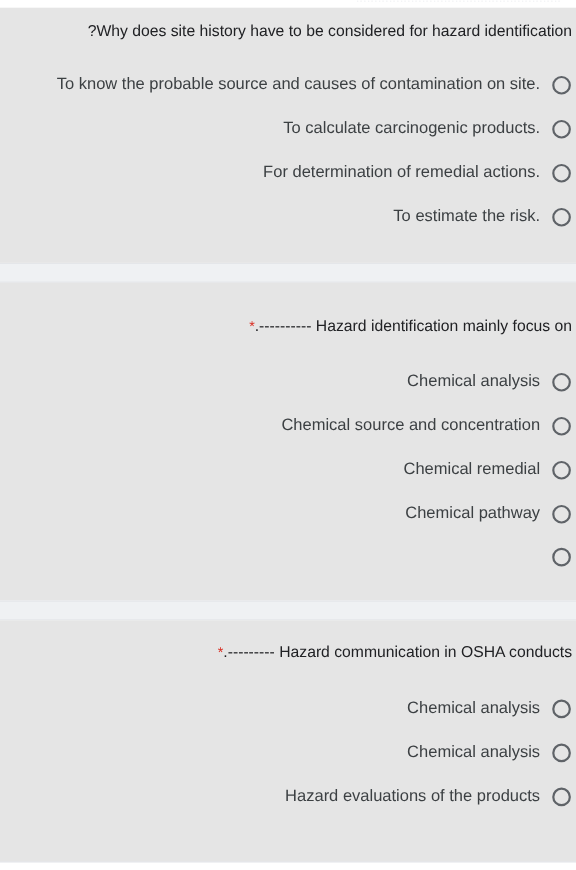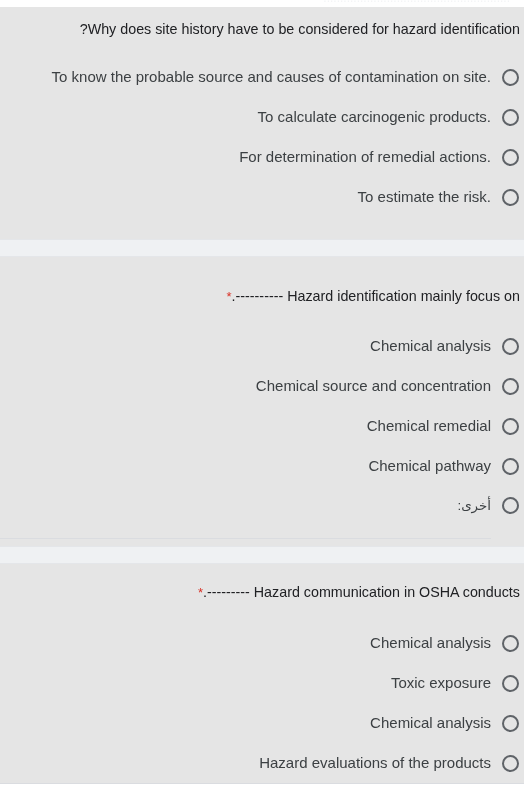--- a/index.html
+++ b/index.html
@@ -222,49 +222,39 @@
         <span class="radio"></span>
         <span class="option-label">Chemical remedial</span>
       </li>
       <li class="option-row">
         <span class="radio"></span>
         <span class="option-label">Chemical pathway</span>
       </li>
 
       <li class="option-row other-row" style="padding-top:11px;">
         <span class="radio"></span>
-        <span class="other-wrap">
-          <span class="other-top">
-            <span class="other-label">أخرى:</span>
-          </span>
-          <input class="other-input" type="text" placeholder="" style="">
-        </span>
       </li>
     </ul>
   </div>
 
   <div class="gap-band" style="top:546px; height:18px;"></div>
 
   <div class="card" id="card-q3" style="top:564px; height:219px;">
 
     <div class="q-title" style="padding-top:19px;">
       <span class="req-star">*</span><span>.--------- Hazard communication in OSHA conducts</span>
     </div>
 
     <ul class="options" style="margin-top:21px;">
       <li class="option-row">
         <span class="radio"></span>
         <span class="option-label">Chemical analysis</span>
       </li>
       <li class="option-row">
         <span class="radio"></span>
-        <span class="option-label">Toxic exposure</span>
-      </li>
-      <li class="option-row">
-        <span class="radio"></span>
         <span class="option-label">Chemical analysis</span>
       </li>
       <li class="option-row">
         <span class="radio"></span>
         <span class="option-label">Hazard evaluations of the products</span>
       </li>
     </ul>
   </div>
 
   <div class="bottom-edge" style="top:783px;"></div>

